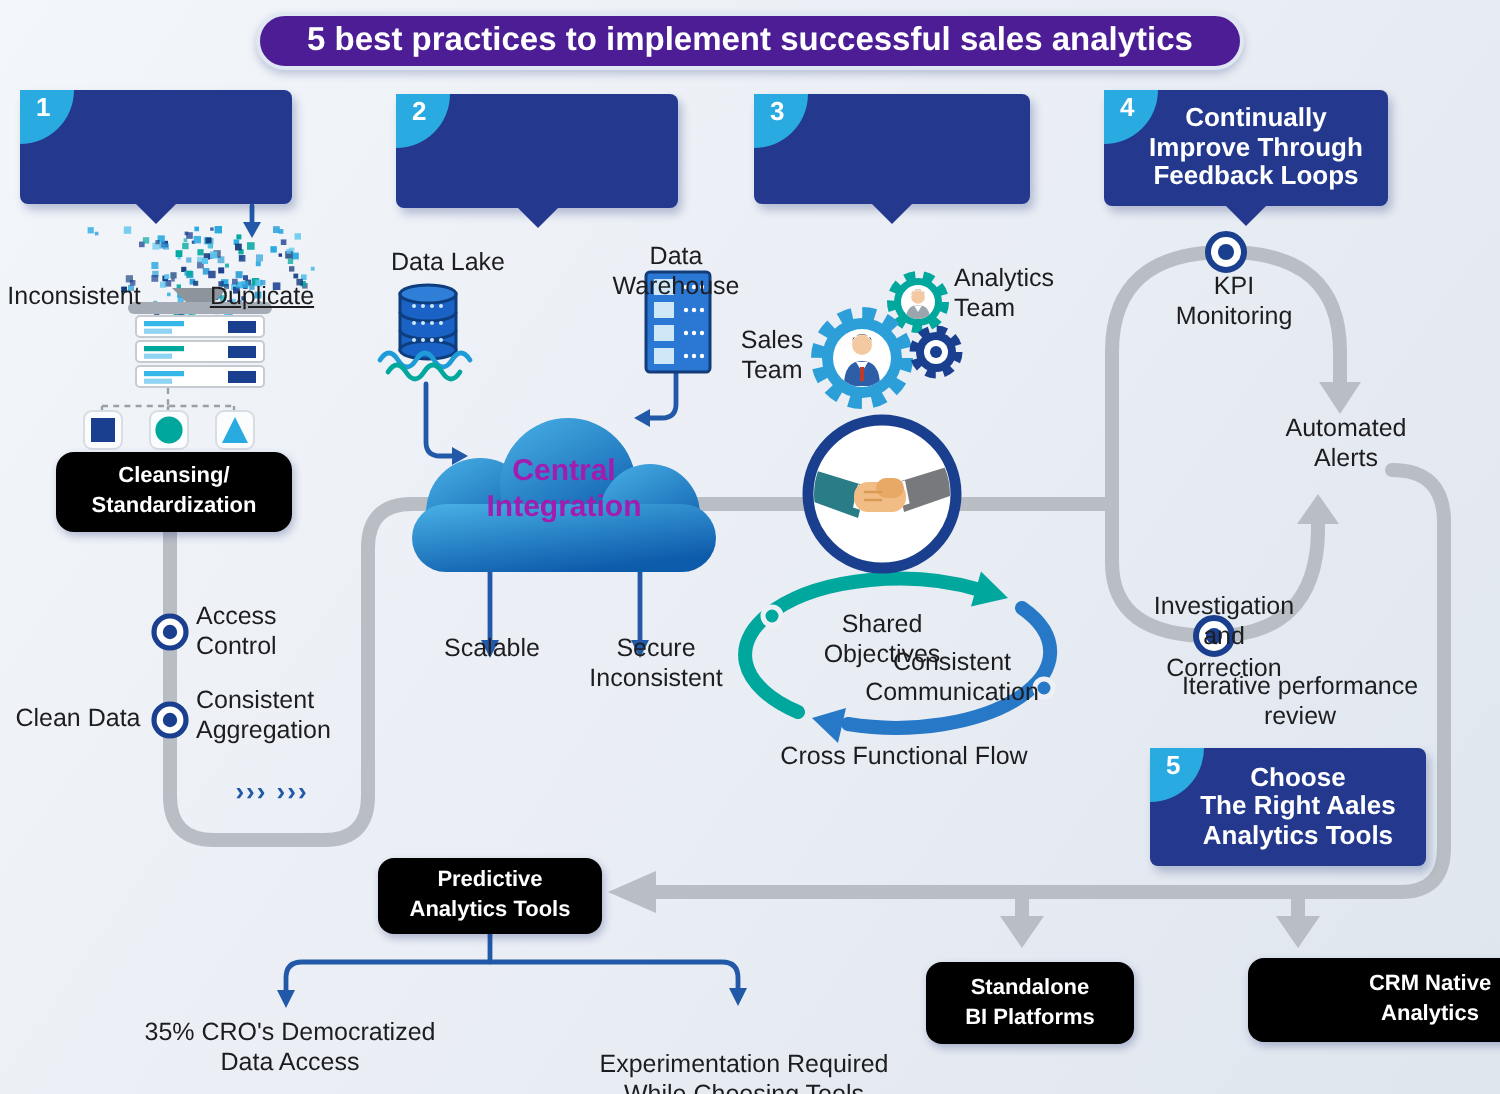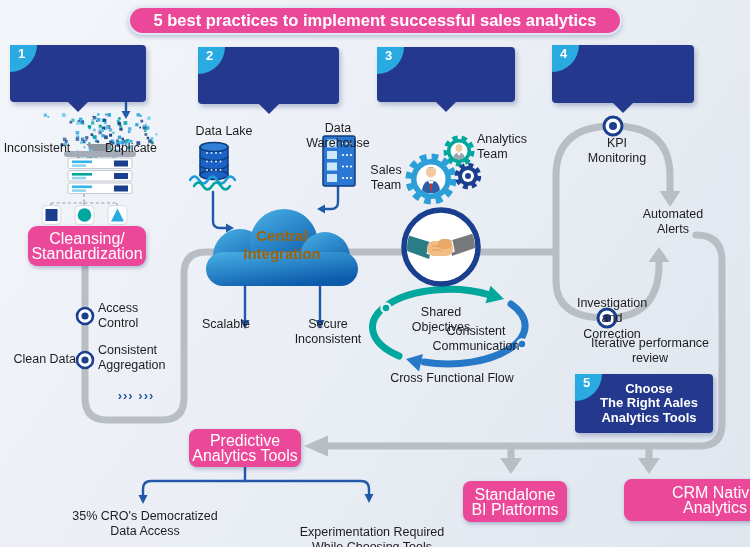--- a/index.html
+++ b/index.html
@@ -8,24 +8,24 @@
     font-family:"Liberation Sans",sans-serif;
     background:linear-gradient(125deg,#f3f6fa 0%,#e9edf4 55%,#dfe6ee 100%);
     position:relative;
   }
   .art{position:absolute;left:0;top:0;}
   .lbl{
     position:absolute;font-size:12.5px;line-height:1.22;color:#1d1d1f;
     text-align:center;white-space:pre-line;
   }
   .lbl.left{text-align:left;}
-  .lbl.right{text-align:right;}
+  .lbl.right{text-align:center;}
   .title-pill{
     position:absolute;left:128px;top:6px;width:494px;height:29px;
-    box-sizing:border-box;border-radius:16px;background:#ec4899;
+    box-sizing:border-box;border-radius:16px;background:#4c1d95;
     border:2px solid #dfe7f2;color:#fff;font-weight:bold;font-size:16.5px;
     display:flex;align-items:center;justify-content:center;
     box-shadow:0 2px 4px rgba(30,50,120,.25);
   }
   .hbox{
     position:absolute;background:#24388e;color:#fff;border-radius:4px;
     font-weight:bold;font-size:13px;line-height:14.6px;text-align:center;
     white-space:pre-line;display:flex;align-items:center;justify-content:center;
     box-shadow:2px 3px 5px rgba(30,50,120,.28);padding-left:10px;box-sizing:border-box;
   }
@@ -33,27 +33,27 @@
     content:"";position:absolute;left:50%;bottom:-10px;transform:translateX(-50%);
     border:11px solid transparent;border-top:11px solid #24388e;border-bottom:0;
   }
   .badge{
     position:absolute;left:0;top:0;width:27px;height:27px;
     background:#29aae1;border-radius:0 0 100% 0;color:#fff;
     font-size:13px;font-weight:bold;text-align:left;
     padding:2px 0 0 8px;box-sizing:border-box;
   }
   .bbox{
-    position:absolute;background:#ec4899;color:#fff;border-radius:9px;
-    font-weight:normal;font-size:16px;line-height:15px;text-align:center;
+    position:absolute;background:#000000;color:#fff;border-radius:9px;
+    font-weight:bold;font-size:11px;line-height:15px;text-align:center;
     white-space:pre-line;display:flex;align-items:center;justify-content:center;
     box-shadow:1px 2px 4px rgba(30,50,120,.3);
   }
   .cloud-label{
-    position:absolute;left:198px;top:227px;width:168px;color:#a16207;
+    position:absolute;left:198px;top:227px;width:168px;color:#a21caf;
     font-weight:bold;font-size:15px;line-height:18px;text-align:center;white-space:pre-line;
   }
   .chev{color:#2159a8;font-weight:bold;font-size:13px;letter-spacing:1px;}
 </style>
 </head>
 <body>
 
 <svg class="art" width="750" height="547" viewBox="0 0 750 547">
   <defs>
     <linearGradient id="cg" x1="0" y1="0" x2="0.55" y2="1">
@@ -417,44 +417,47 @@
   <span class="badge">1</span>
 </div>
 <div class="hbox pt" style="left:198px;top:47px;width:141px;height:57px;">
   <span class="badge">2</span>
 </div>
 <div class="hbox pt" style="left:377px;top:47px;width:138px;height:55px;">
   <span class="badge">3</span>
 </div>
 <div class="hbox pt" style="left:552px;top:45px;width:142px;height:58px;">
   <span class="badge">4</span>
+  <span>Continually
+Improve Through
+Feedback Loops</span>
 </div>
 <div class="hbox" style="left:575px;top:374px;width:138px;height:59px;">
   <span class="badge">5</span>
   <span>Choose
 The Right Aales
 Analytics Tools</span>
 </div>
 
 <div class="lbl" style="left:0px;top:141px;width:74px;">Inconsistent</div>
-<div class="lbl" style="left:100px;top:141px;width:62px;">Duplicate</div>
+<div class="lbl" style="left:100px;top:141px;width:62px;text-decoration:underline;">Duplicate</div>
 <div class="bbox" style="left:28px;top:226px;width:118px;height:40px;">Cleansing/
 Standardization</div>
 <div class="lbl left" style="left:98px;top:301px;width:60px;">Access
 Control</div>
 <div class="lbl right" style="left:2px;top:352px;width:74px;">Clean Data</div>
 <div class="lbl left" style="left:98px;top:343px;width:86px;">Consistent
 Aggregation</div>
 <div class="lbl chev" style="left:104px;top:388px;width:64px;">››› ›››</div>
 
 <div class="lbl" style="left:179px;top:124px;width:66px;margin-left:12px;">Data Lake</div>
 <div class="lbl" style="left:293px;top:121px;width:90px;">Data Warehouse</div>
 <div class="cloud-label">Central
 Integration</div>
-<div class="lbl" style="left:192px;top:317px;width:68px;">Scalable</div>
+<div class="lbl" style="left:212px;top:317px;width:68px;">Scalable</div>
 <div class="lbl" style="left:292px;top:317px;width:72px;">Secure
 Inconsistent</div>
 
 <div class="lbl" style="left:362px;top:163px;width:48px;">Sales
 Team</div>
 <div class="lbl left" style="left:477px;top:132px;width:62px;">Analytics
 Team</div>
 <div class="lbl" style="left:391px;top:305px;width:100px;">Shared Objectives</div>
 <div class="lbl" style="left:432px;top:324px;width:88px;">Consistent
 Communication</div>

